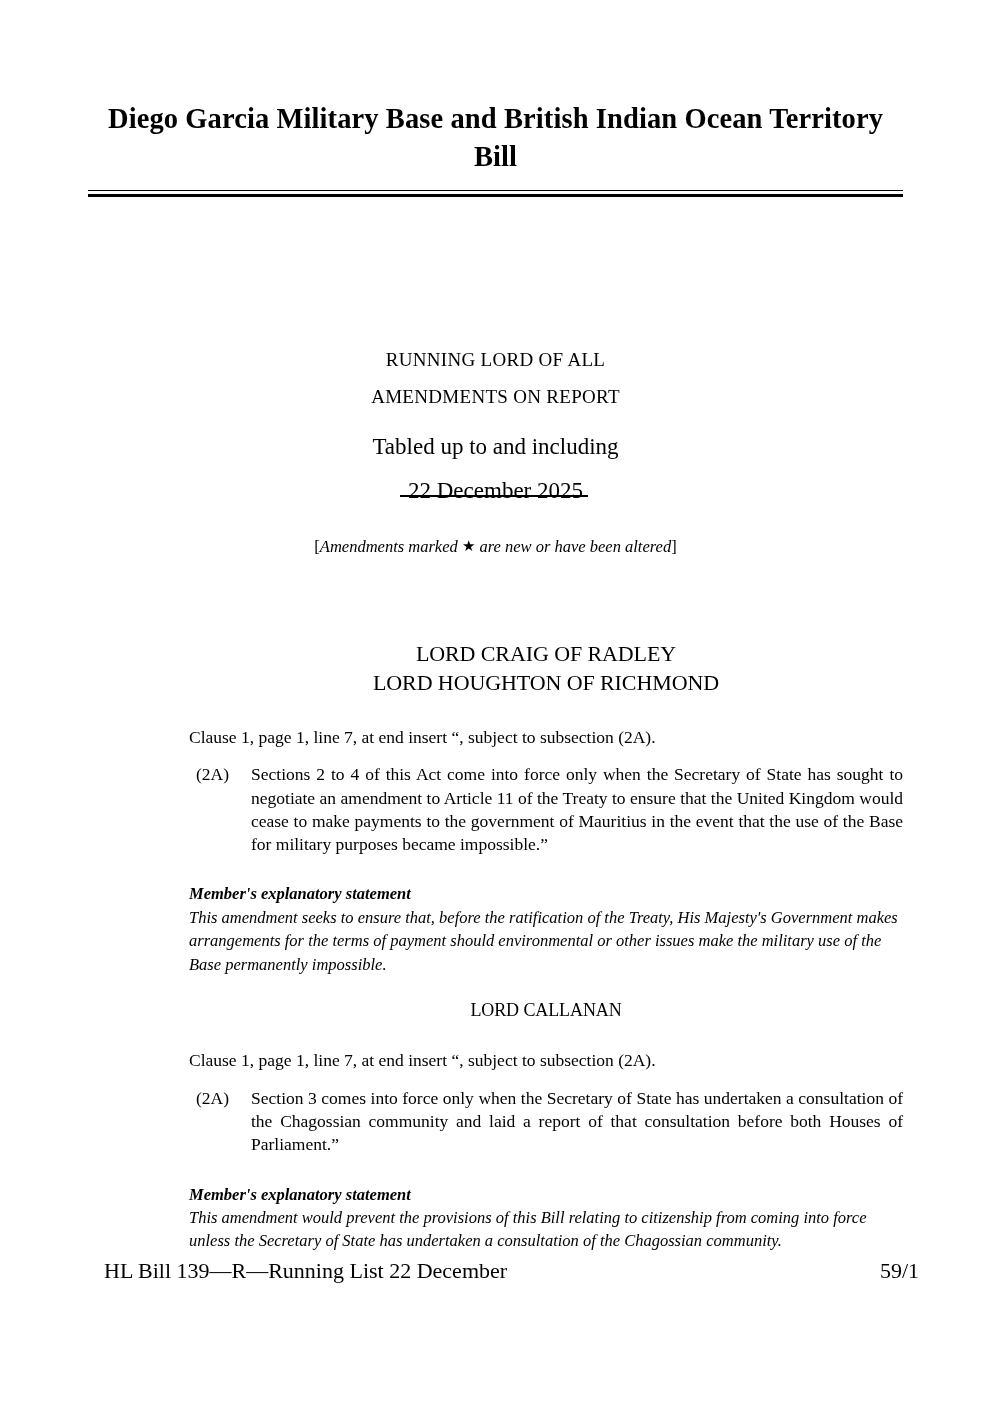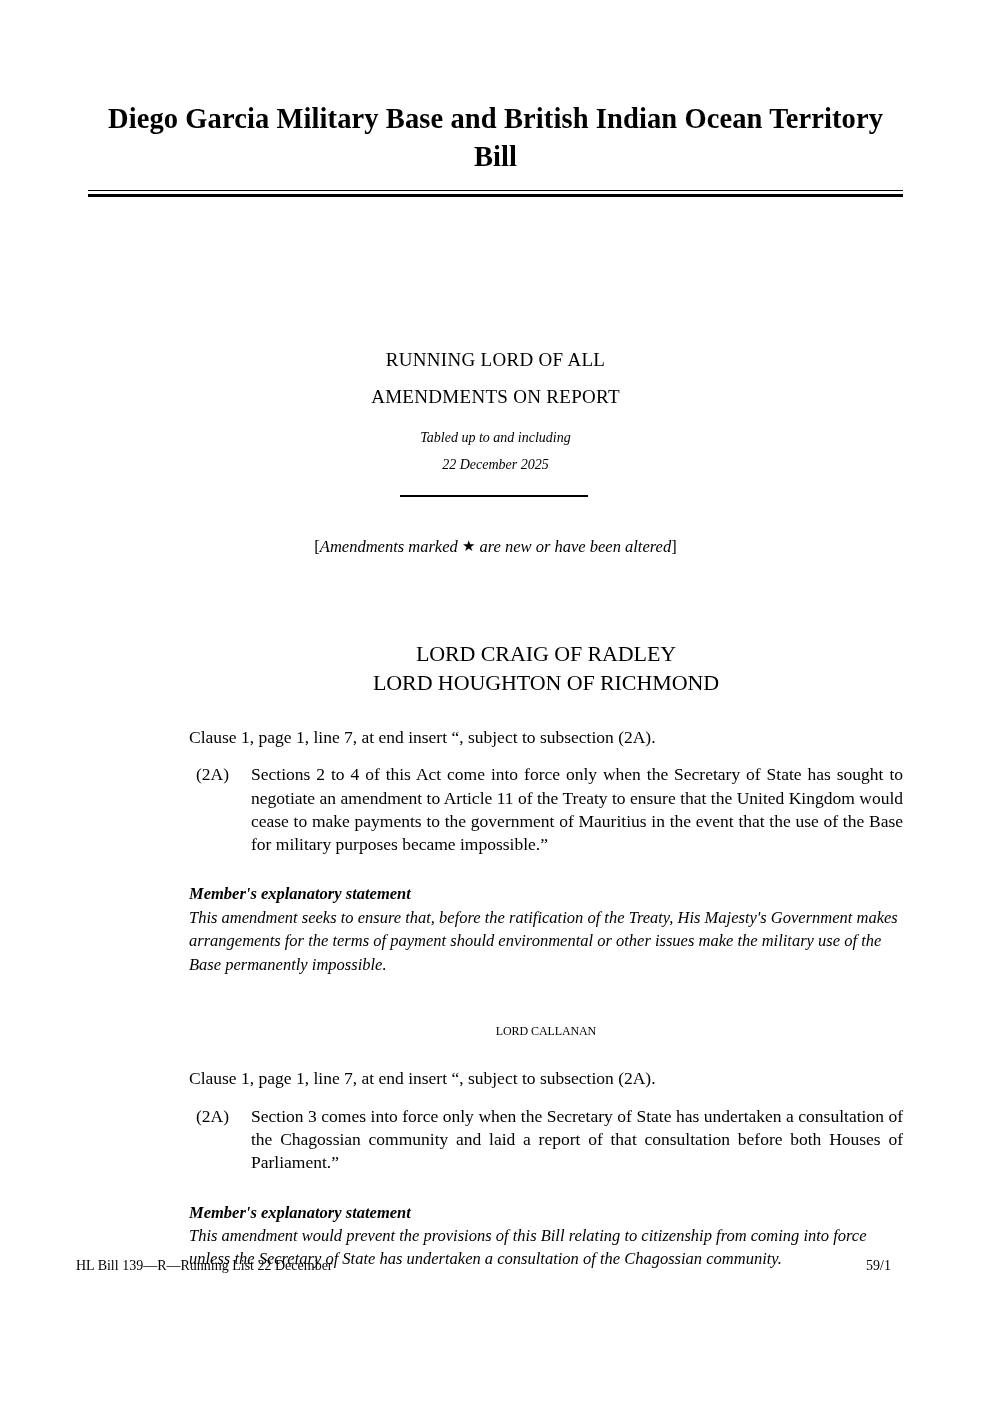--- a/index.html
+++ b/index.html
@@ -63,22 +63,21 @@
     text-align: center;
   }
   .running-head .line1,
   .running-head .line2 {
     font-size: 19px;
     line-height: 1.95;
     letter-spacing: 0.3px;
   }
   .running-head .tabled,
   .running-head .tabled-date {
-    font-size: 14px;
-    font-style: italic;
+    font-size: 23px;
     line-height: 1.9;
   }
   .running-head .tabled {
     margin-top: 10px;
   }
 
   .short-rule {
     position: absolute;
     left: 400px;
     top: 495px;
@@ -164,35 +163,35 @@
   .expl .expl-head {
     font-style: italic;
     font-weight: bold;
   }
   .expl .expl-body {
     font-style: italic;
   }
 
   .member-solo {
     text-align: center;
-    font-size: 12px;
+    font-size: 18px;
     letter-spacing: -0.1px;
-    margin-top: 48px;
+    margin-top: 24px;
   }
 
   
   .footer {
     position: absolute;
-    left: 76px;
+    left: 104px;
     top: 1258px;
     width: 815px;
     display: flex;
     justify-content: space-between;
     align-items: baseline;
-    font-size: 14px;
+    font-size: 22px;
   }
 </style>
 </head>
 <body>
 
 <div class="page">
 
   <div class="title-block">
     <h1 class="bill-title">Diego Garcia Military Base and British Indian Ocean Territory Bill</h1>
     <div class="rule-double">

